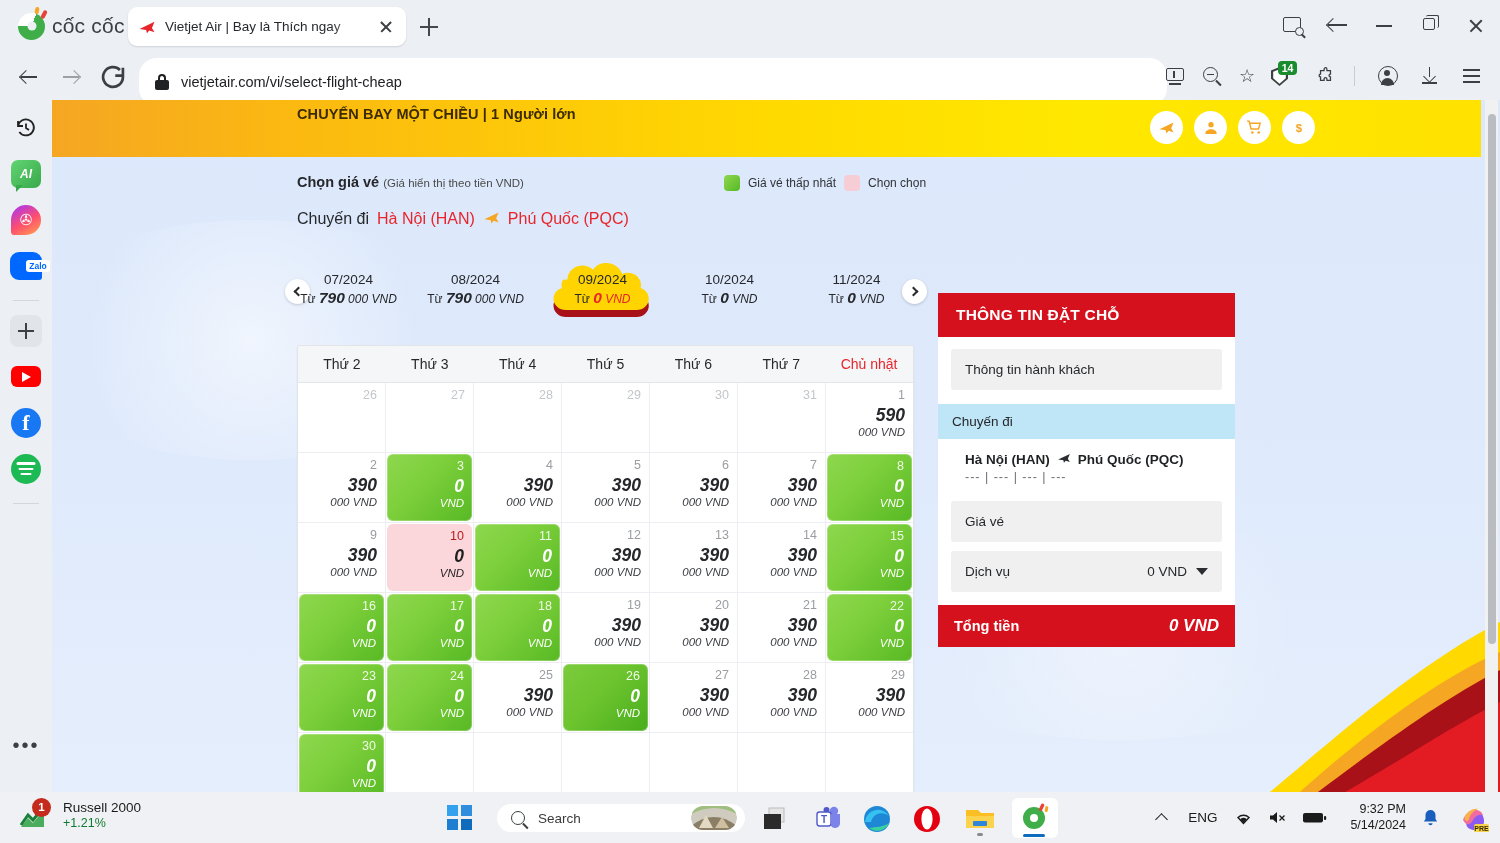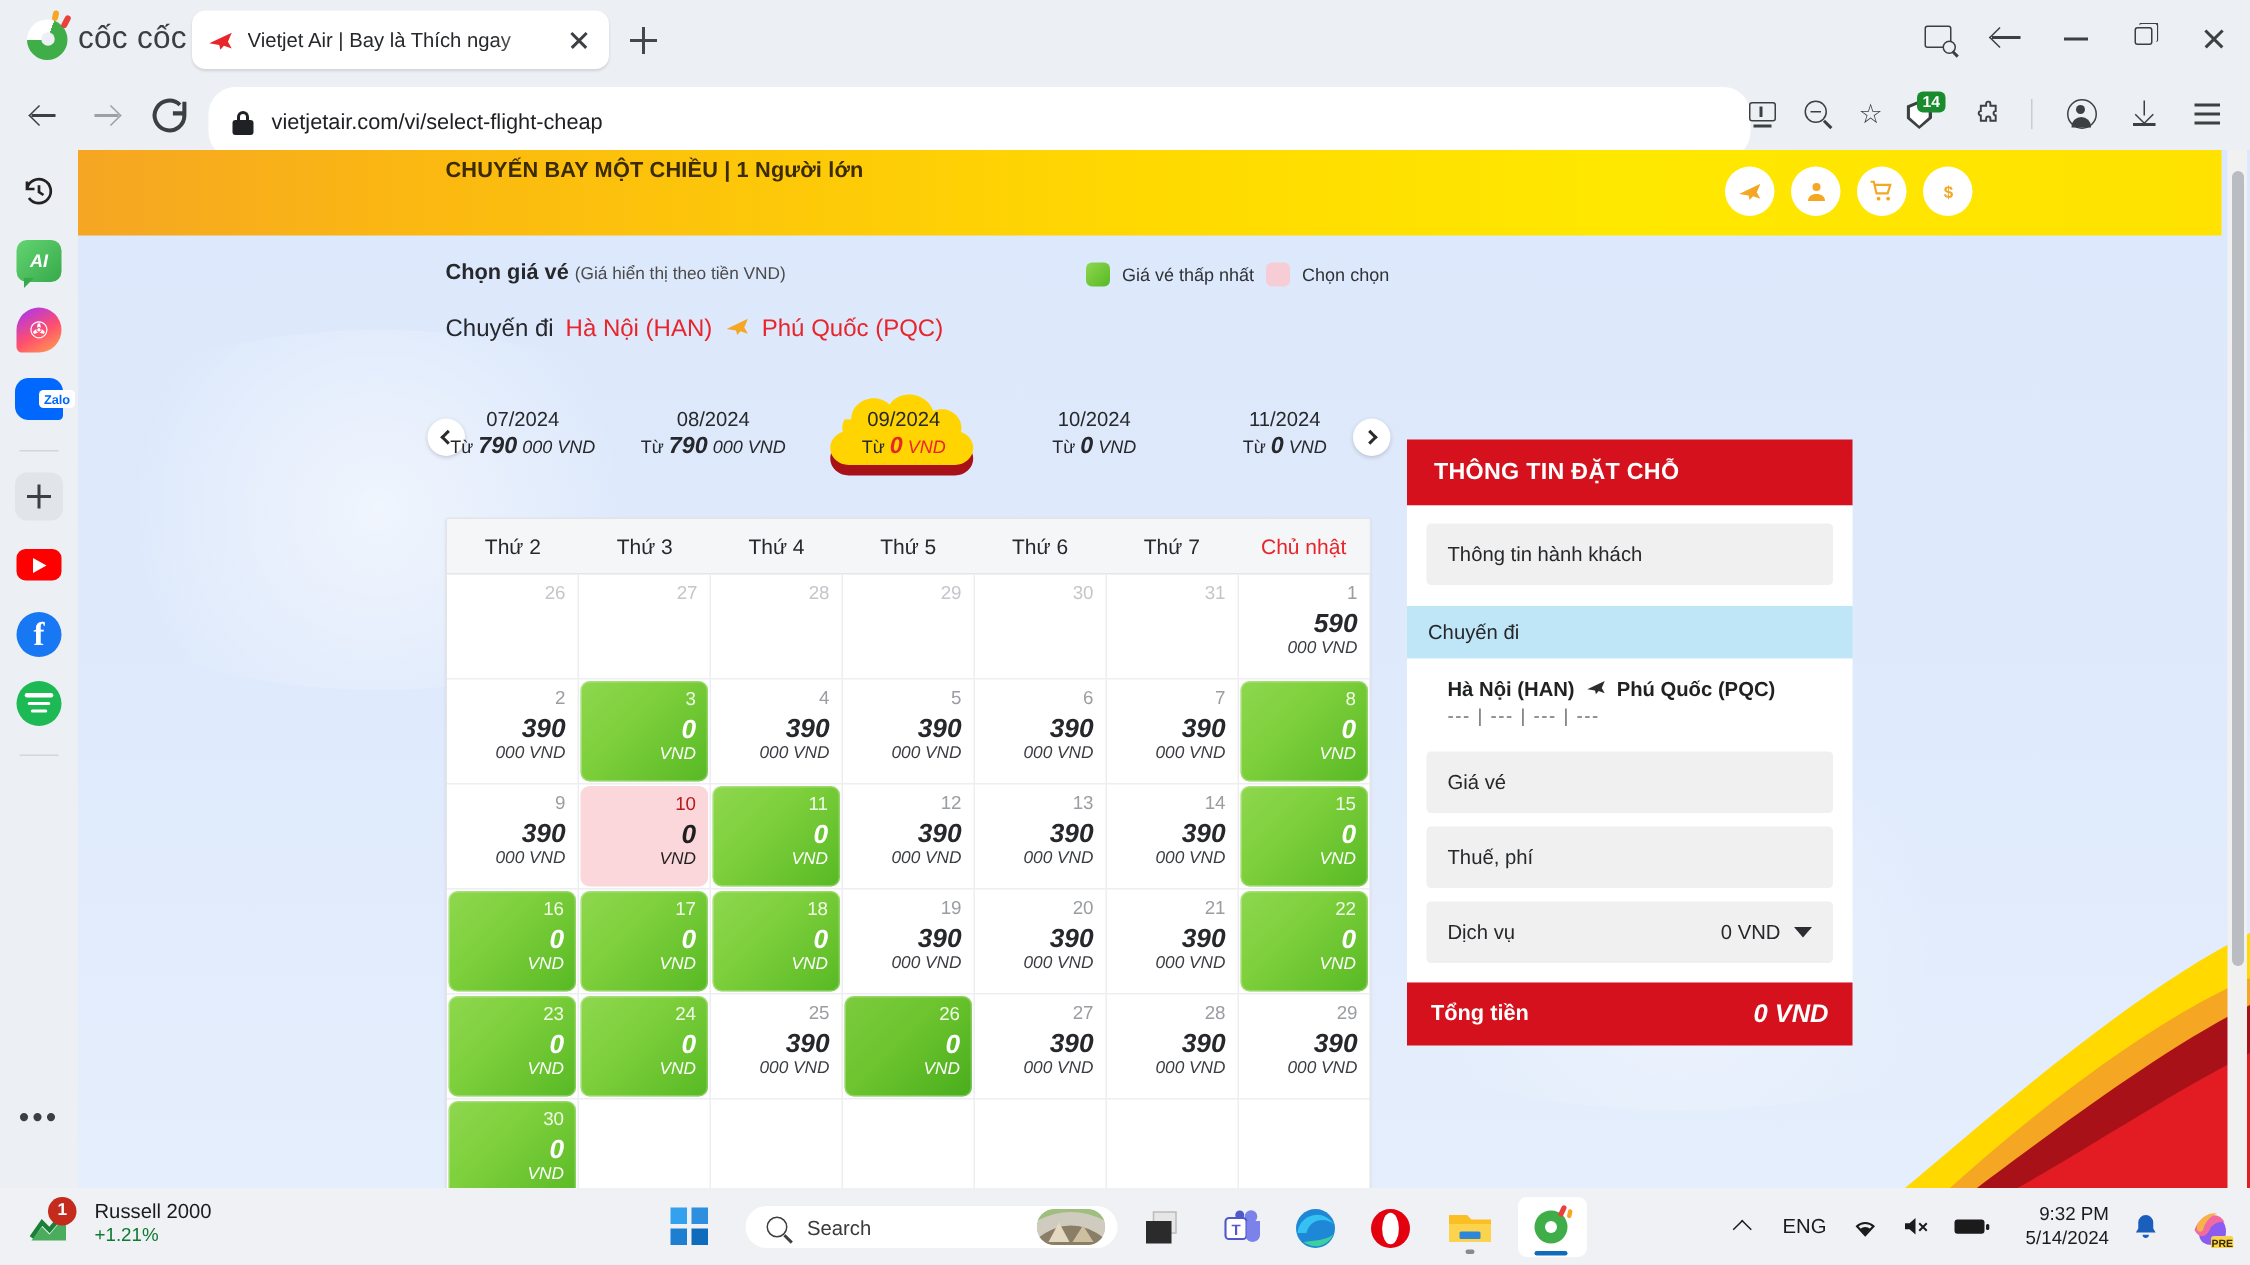--- a/index.html
+++ b/index.html
@@ -843,24 +843,20 @@
               </span>
               <span>Phú Quốc (PQC)</span>
             </div>
             <div class="rt2">--- | --- | --- | ---</div>
           </div>
           <div class="pn-row">
             <span>Giá vé</span>
             <span class="val"></span>
           </div>
           <div class="pn-row">
-            <span>Thuế, phí</span>
-            <span class="val"></span>
-          </div>
-          <div class="pn-row">
             <span>Dịch vụ</span>
             <span class="val">
               <span>0 VND</span>
               <span class="caret"></span>
             </span>
           </div>
         </div>
         <div class="pn-total">
           <span class="tl">Tổng tiền</span>
           <span class="tv">0 VND</span>

